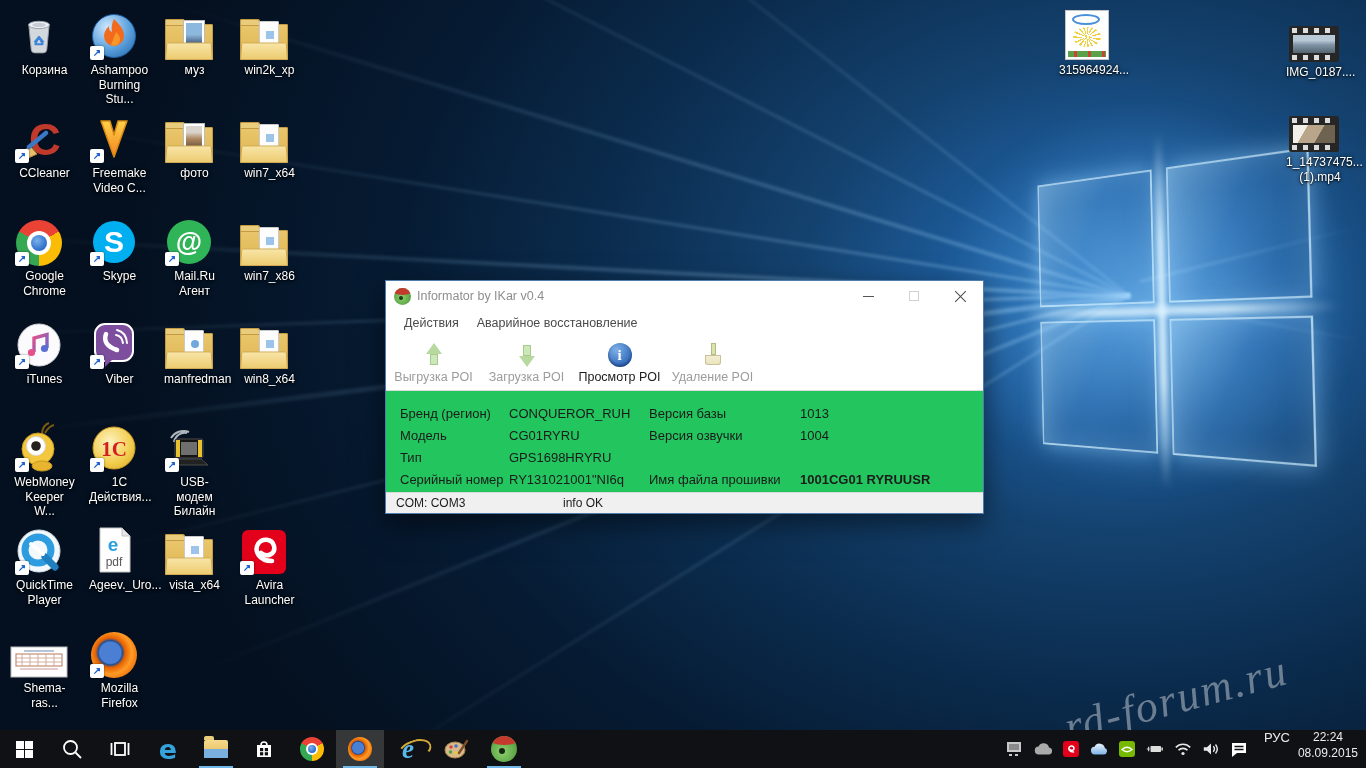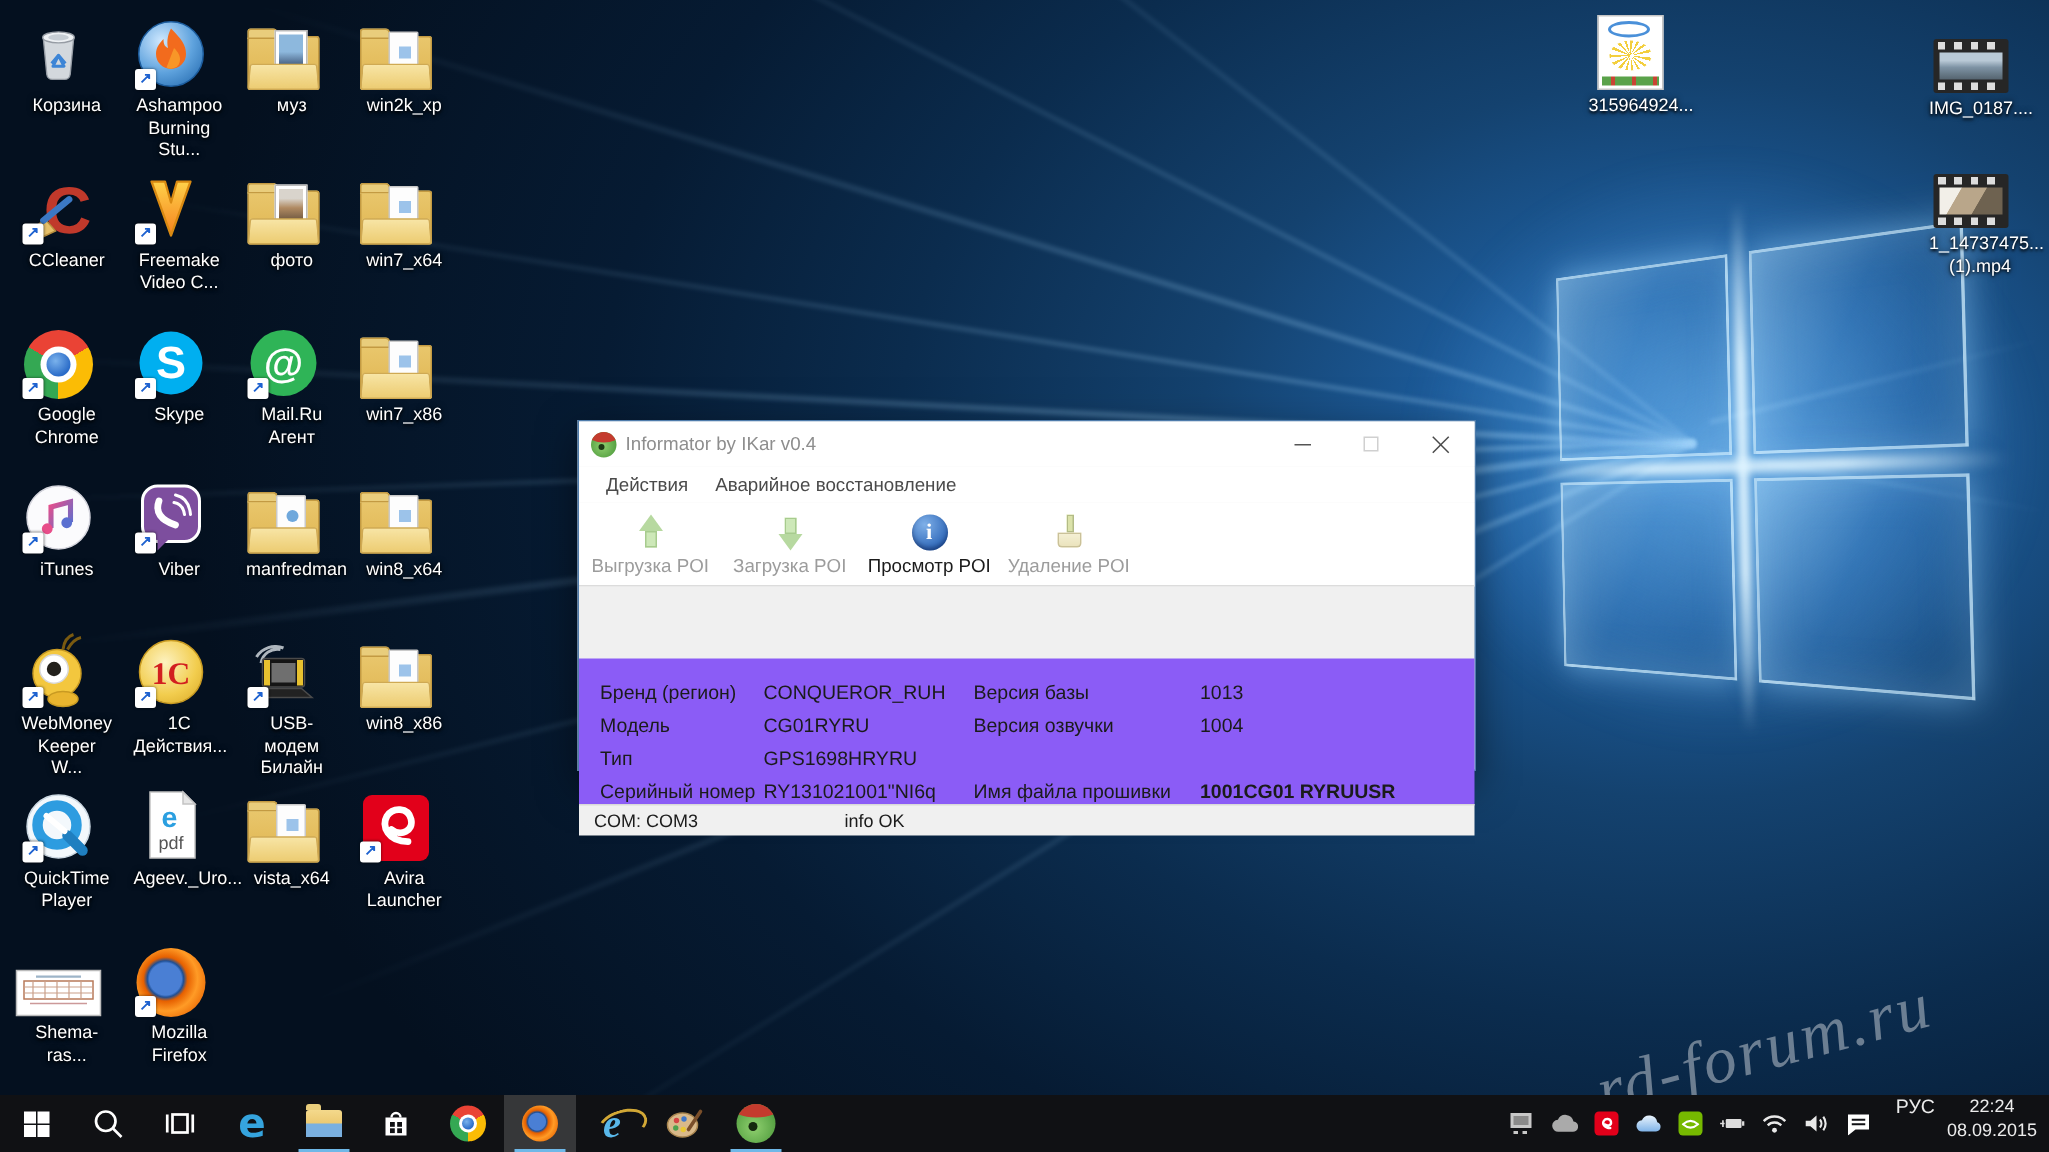--- a/index.html
+++ b/index.html
@@ -140,21 +140,21 @@
     display:flex;align-items:center;justify-content:center;
     color:#fff;font-family:"Liberation Serif",serif;font-weight:bold;font-size:15px;
     box-shadow:inset 0 -2px 3px rgba(0,0,30,.35);}
   .brushico{position:relative;width:22px;height:24px;opacity:.75;}
   .brushico::before{content:"";position:absolute;left:9px;top:0;width:5px;height:12px;background:#cfd98e;
     box-shadow:inset 0 0 0 1px #9aa55f;}
   .brushico::after{content:"";position:absolute;left:3px;top:12px;width:16px;height:10px;
     background:linear-gradient(180deg,#f2ecc9,#e3d9a4);box-shadow:inset 0 0 0 1px #b9ad78;
     border-radius:0 0 3px 3px;}
   .content{flex:1;display:grid;grid-template-columns:109px 140px 151px 1fr;
-    align-content:start;row-gap:5px;padding:14px 10px 0 14px;background:#8b5cf6;margin-top:48px;}
+    align-content:start;row-gap:5px;padding:14px 10px 0 14px;background:#22c55e;}
   .content .cell{line-height:17px;white-space:nowrap;}
   .content .bold{font-weight:bold;}
   .statusbar{height:21px;background:#f0f0f0;border-top:1px solid #d9d9d9;position:relative;
     font-size:12px;display:flex;align-items:center;flex:none;}
   .statusbar .s1{padding-left:10px;}
   .statusbar .s2{position:absolute;left:177px;}
 
   
   .taskbar{position:absolute;left:0;right:0;bottom:0;height:38px;background:#101114;z-index:20;
     display:flex;align-items:stretch;}
@@ -503,28 +503,20 @@
 
   <div class="dicon" style="left:227px;top:317px">
     <div class="ic">
         <span class="fold">
           <span class="page"></span>
         </span>
       </div>
     <div class="lbl">win8_x64</div>
   </div>
 
-  <div class="dicon" style="left:227px;top:420px">
-    <div class="ic">
-        <span class="fold">
-          <span class="page"></span>
-        </span>
-      </div>
-    <div class="lbl">win8_x86</div>
-  </div>
 
   <div class="dicon" style="left:227px;top:523px">
     <div class="ic">
       <svg width="46" height="46" viewBox="0 0 46 46">
         <rect x="1" y="1" width="44" height="44" rx="6" fill="#e2001a"></rect>
         <path d="M31 32 C18 32 13 22 17 15 C21 9 31 9 33 17 C35 25 26 29 20 24" stroke="#fff" stroke-width="4.5" fill="none" stroke-linecap="round"></path>
       </svg>
       <span class="sc"></span>
     </div>
     <div class="lbl">Avira Launcher</div>

